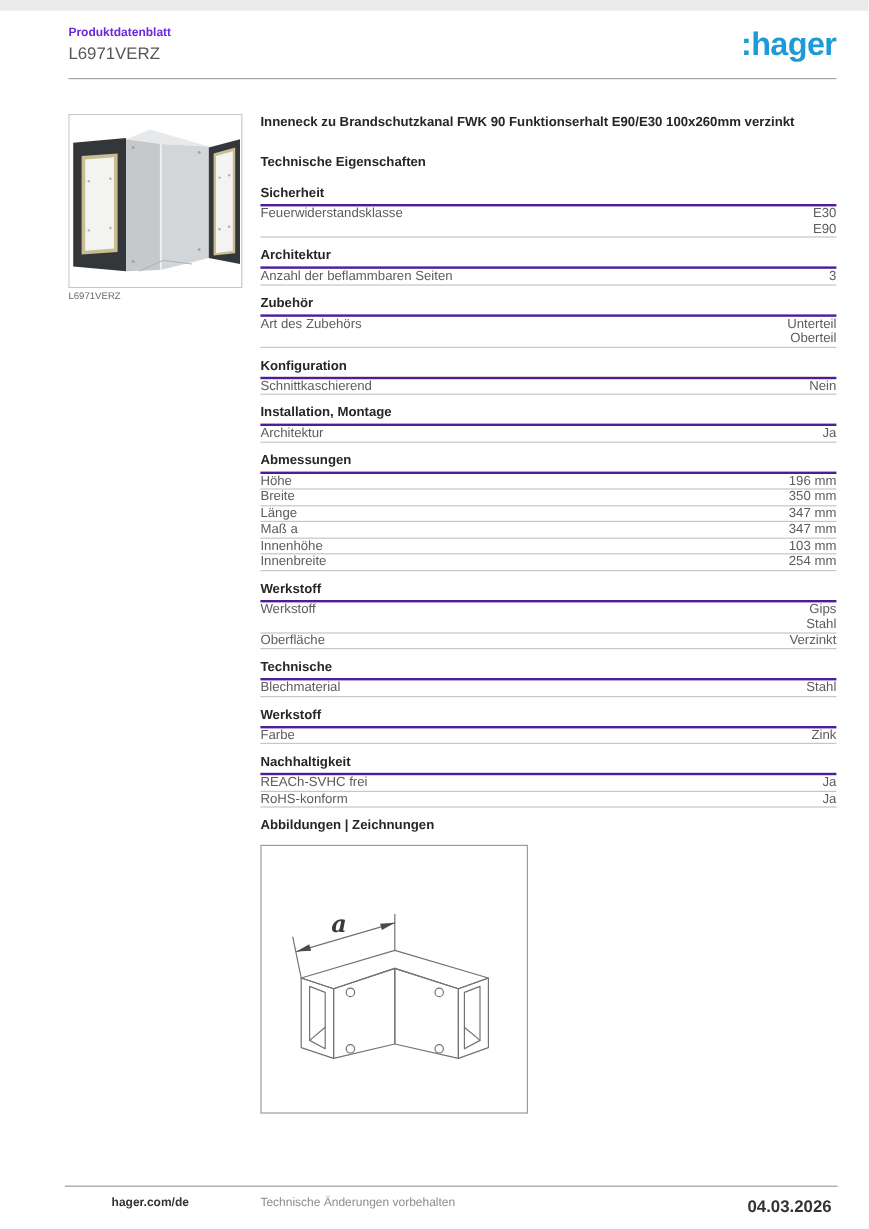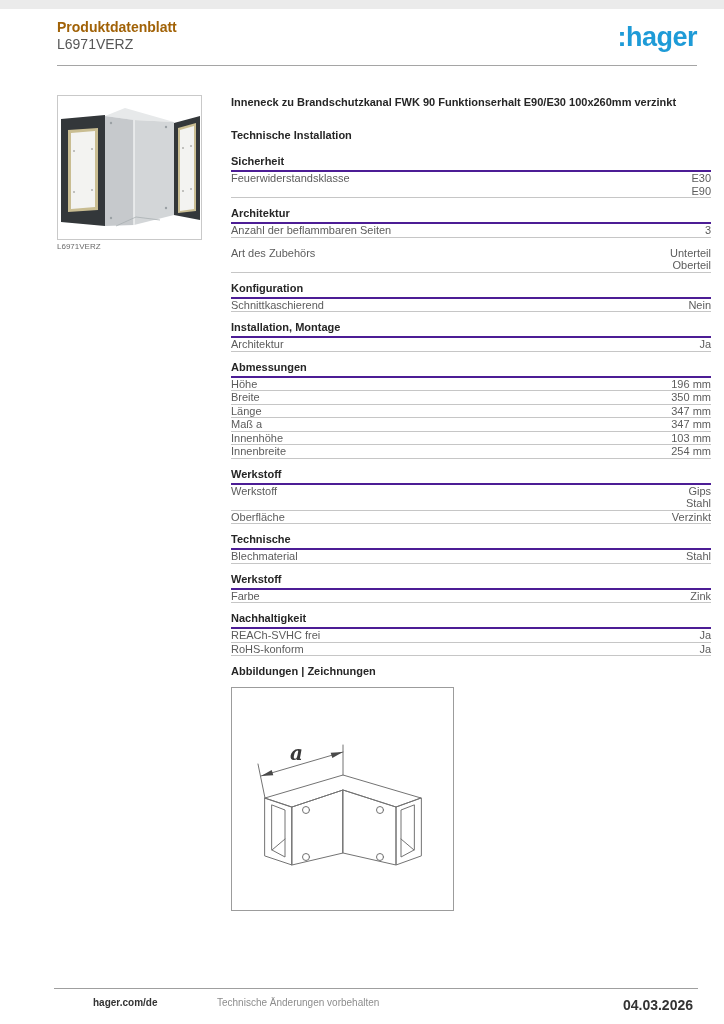--- a/index.html
+++ b/index.html
@@ -5,34 +5,34 @@
   * { margin:0; padding:0; box-sizing:border-box; }
   html,body { background:#fff; }
   .page {
     position:relative; width:724px; height:1024px; background:#ffffff;
     font-family:"Liberation Sans", sans-serif; color:#2e2e2e; overflow:hidden;
   }
   .top-band { position:absolute; top:0; left:0; right:0; height:9px; background:#ebebeb; }
 
   
   .header-block { position:absolute; left:57px; top:19px; }
-  .doc-type { font-size:14px; font-weight:bold; color:#a16207; line-height:17px; }
+  .doc-type { font-size:10px; font-weight:bold; color:#6d28d9; line-height:17px; }
   .doc-ref  { font-size:14px; color:#575757; line-height:17px; }
   .logo { position:absolute; top:22px; right:27px; font-size:27px; font-weight:bold;
           color:#1e9bd7; letter-spacing:-0.5px; line-height:30px; }
   .header-rule { position:absolute; left:57px; right:27px; top:65px; height:0;
                  border-top:1px solid #a5a5a5; }
 
   
   .photo-box { position:absolute; left:57px; top:95px; width:145px; height:145px;
                border:1px solid #c9c9c9; background:#fff; }
   .photo-caption { position:absolute; left:57px; top:242px; font-size:8px; color:#6a6a6a; }
 
   
-  .spec-col { position:absolute; left:231px; top:96px; width:480px; }
+  .spec-col { position:absolute; left:217px; top:96px; width:480px; }
   .prod-title { font-size:11px; font-weight:bold; color:#262626; line-height:13px; }
   .tech-heading { font-size:11px; font-weight:bold; color:#262626; margin-top:20px;
                   line-height:13px; margin-bottom:13px; }
   .spec-section { margin-bottom:9px; }
   .sec-heading { font-size:11px; font-weight:bold; color:#262626; line-height:12px;
                  padding-bottom:3px; border-bottom:2px solid #4c1d95; }
   .spec-row { display:flex; justify-content:space-between; align-items:flex-start;
               font-size:11px; color:#5c5c5c; line-height:12.5px;
               border-bottom:1px solid #c6c6c6; }
   .row-label { text-align:center; white-space:nowrap; }
@@ -85,21 +85,21 @@
       <circle cx="53" cy="27" r="1.2" fill="#9aa0a4"></circle>
         <circle cx="53" cy="122" r="1.2" fill="#9aa0a4"></circle>
       <circle cx="108" cy="31" r="1.2" fill="#9aa0a4"></circle>
         <circle cx="108" cy="112" r="1.2" fill="#9aa0a4"></circle>
     </svg>
   </div>
   <div class="photo-caption">L6971VERZ</div>
 
   <main class="spec-col">
     <div class="prod-title">Inneneck zu Brandschutzkanal FWK 90 Funktionserhalt E90/E30 100x260mm verzinkt</div>
-    <div class="tech-heading">Technische Installation</div>
+    <div class="tech-heading">Technische Eigenschaften</div>
 
     <div id="sections">
   <section class="spec-section">
     <h3 class="sec-heading">Sicherheit</h3>
     <div class="sec-rows">
   <div class="spec-row">
     <span class="row-label">Feuerwiderstandsklasse</span>
     <span class="row-values">
                 <div>E30</div>
                 <div>E90</div>
@@ -114,20 +114,21 @@
   <div class="spec-row">
     <span class="row-label">Anzahl der beflammbaren Seiten</span>
     <span class="row-values">
                 <div>3</div>
               </span>
   </div>
 </div>
   </section>
 
   <section class="spec-section">
+    <h3 class="sec-heading">Zubehör</h3>
     <div class="sec-rows">
   <div class="spec-row">
     <span class="row-label">Art des Zubehörs</span>
     <span class="row-values">
                 <div>Unterteil</div>
                 <div>Oberteil</div>
               </span>
   </div>
 </div>
   </section>

